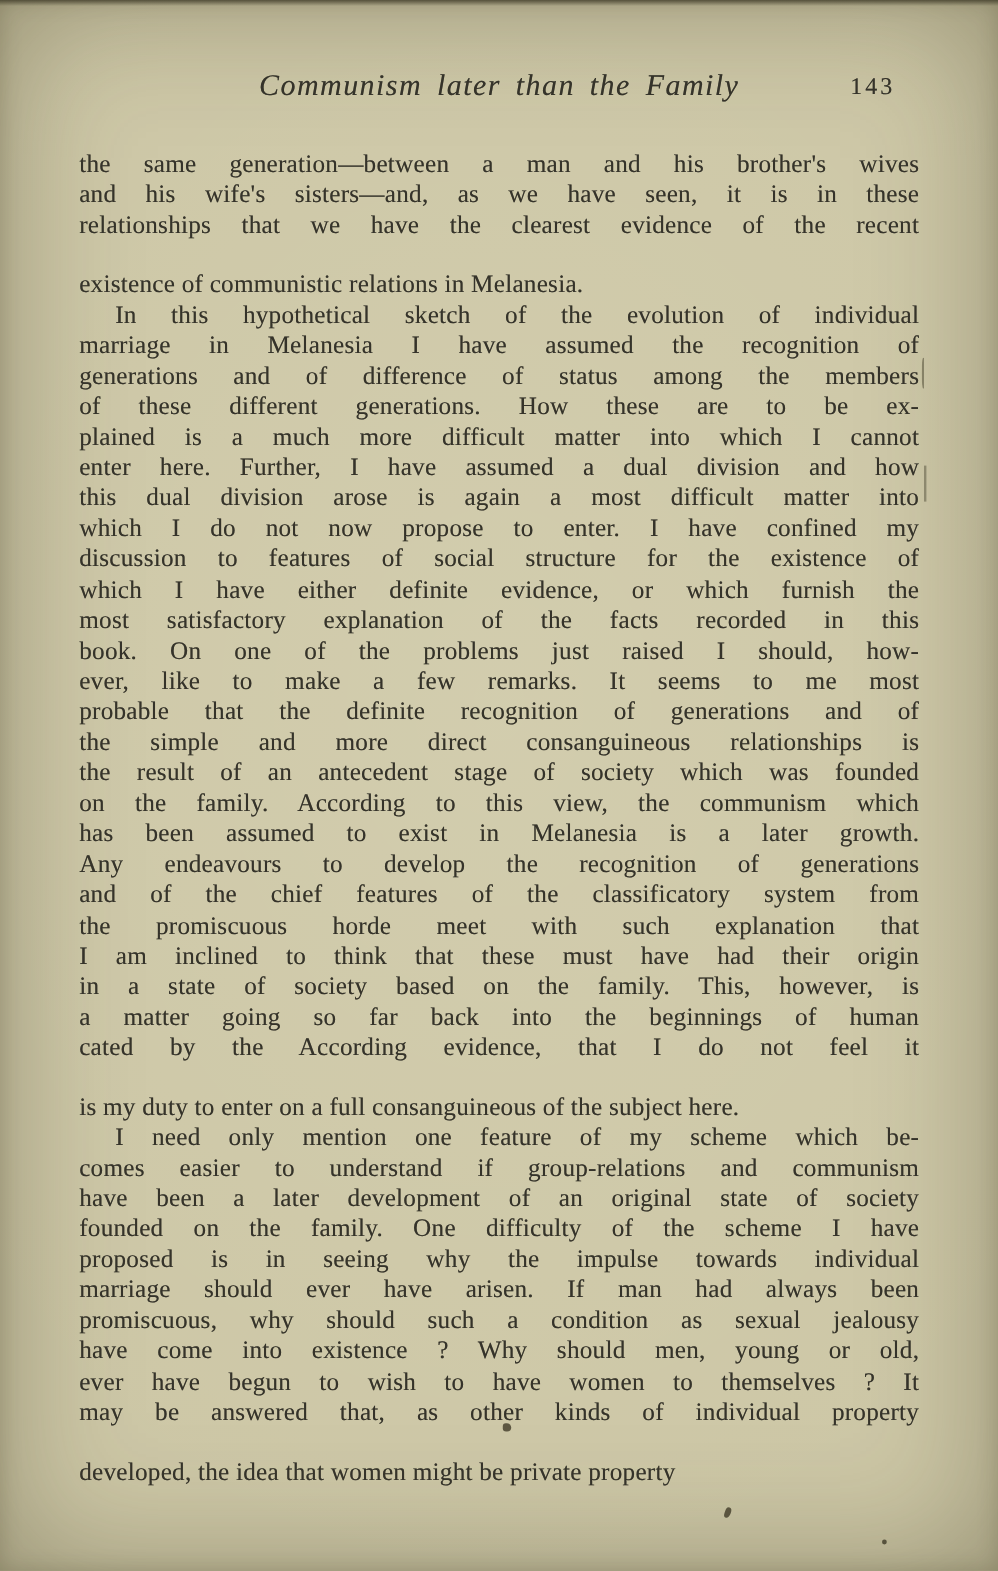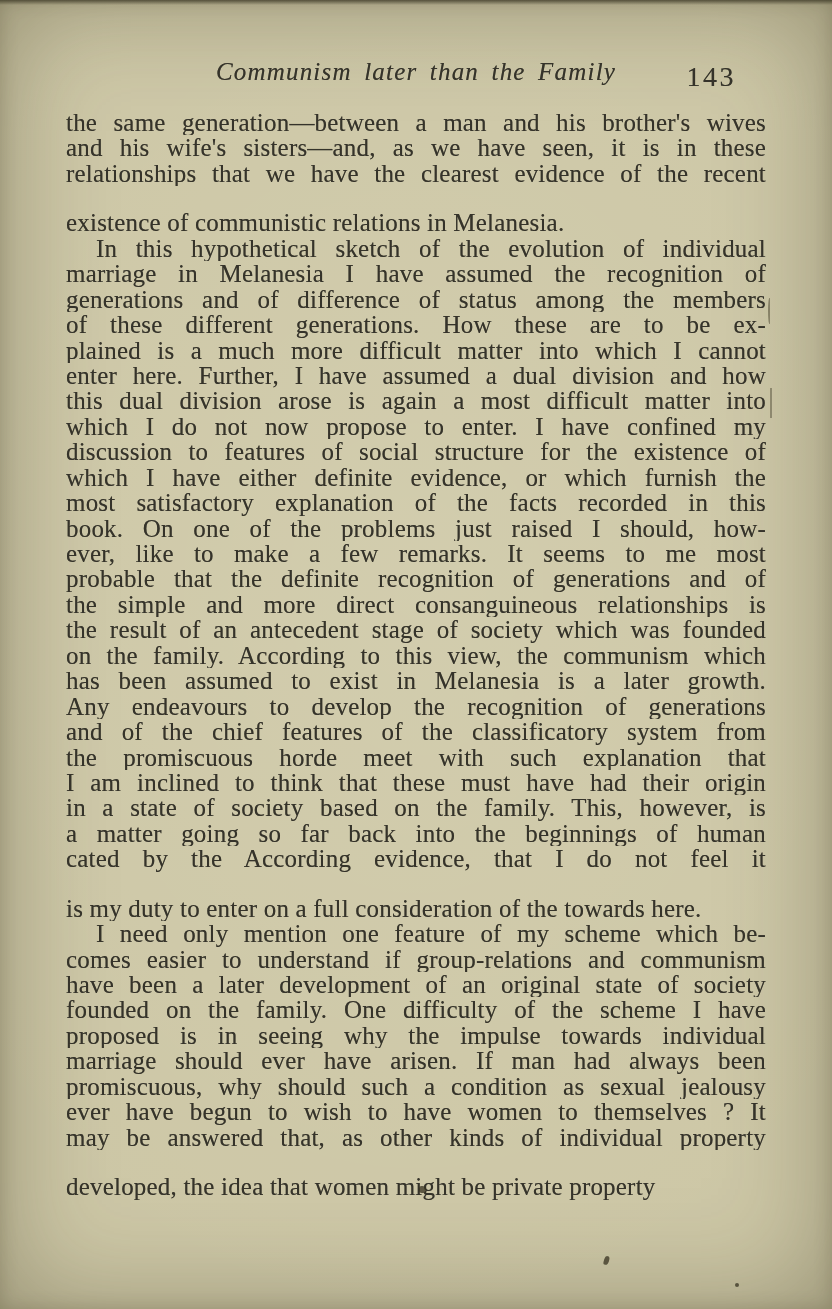--- a/index.html
+++ b/index.html
@@ -51,33 +51,33 @@
     top: 0;
     text-align: center;
     font-style: italic;
     font-size: 25px;
     letter-spacing: 1.2px;
     word-spacing: 5px;
     text-shadow: 0 0 0.5px rgba(53,51,42,0.55);
   }
   .running-header .pagenum {
     position: absolute;
-    right: 30px;
+    right: 20px;
     top: 3px;
-    font-size: 28px;
+    font-size: 20px;
     letter-spacing: 2.5px;
     text-shadow: 0 0 0.5px rgba(53,51,42,0.55);
   }
   .text-block {
     position: absolute;
     left: 66px;
-    top: 110px;
+    top: 124px;
     width: 700px;
     color: var(--ink);
-    font-size: 25px;
+    font-size: 21px;
     text-shadow: 0 0 0.5px rgba(53,51,42,0.5);
   }
   .paragraph { margin: 0; }
   .line {
     height: 25.45px;
     line-height: 25.45px;
     letter-spacing: 0.2px;
     white-space: normal;
     text-align: justify;
     text-align-last: justify;
@@ -146,30 +146,31 @@
         <div class="line">the result of an antecedent stage of society which was founded</div>
         <div class="line">on the family.  According to this view, the communism which</div>
         <div class="line">has been assumed to exist in Melanesia is a later growth.</div>
         <div class="line">Any endeavours to develop the recognition of generations</div>
         <div class="line">and of the chief features of the classificatory system from</div>
         <div class="line">the promiscuous horde meet with such explanation that</div>
         <div class="line">I am inclined to think that these must have had their origin</div>
         <div class="line">in a state of society based on the family.  This, however, is</div>
         <div class="line">a matter going so far back into the beginnings of human</div>
         <div class="line">cated by the According evidence, that I do not feel it</div>
-        <div class="line last">is my duty to enter on a full consideration of the towards here.</div>
+        <div class="line last">is my duty to enter on a full consanguineous of the subject here.</div>
       </div>
       <div class="paragraph">
         <div class="line indent">I need only mention one feature of my scheme which be-</div>
         <div class="line">comes easier to understand if group-relations and communism</div>
         <div class="line">have been a later development of an original state of society</div>
         <div class="line">founded on the family.  One difficulty of the scheme I have</div>
         <div class="line">proposed is in seeing why the impulse towards individual</div>
         <div class="line">marriage should ever have arisen.  If man had always been</div>
         <div class="line">promiscuous, why should such a condition as sexual jealousy</div>
+        <div class="line">have come into existence ?  Why should men, young or old,</div>
         <div class="line">ever have begun to wish to have women to themselves ?  It</div>
         <div class="line">may be answered that, as other kinds of individual property</div>
         <div class="line last">developed, the idea that women might be private property</div>
       </div>
     </div>
 
   <div class="speck speck-1"></div>
   <div class="speck speck-2"></div>
   <div class="speck speck-3"></div>
   <div class="margin-mark-1"></div>

